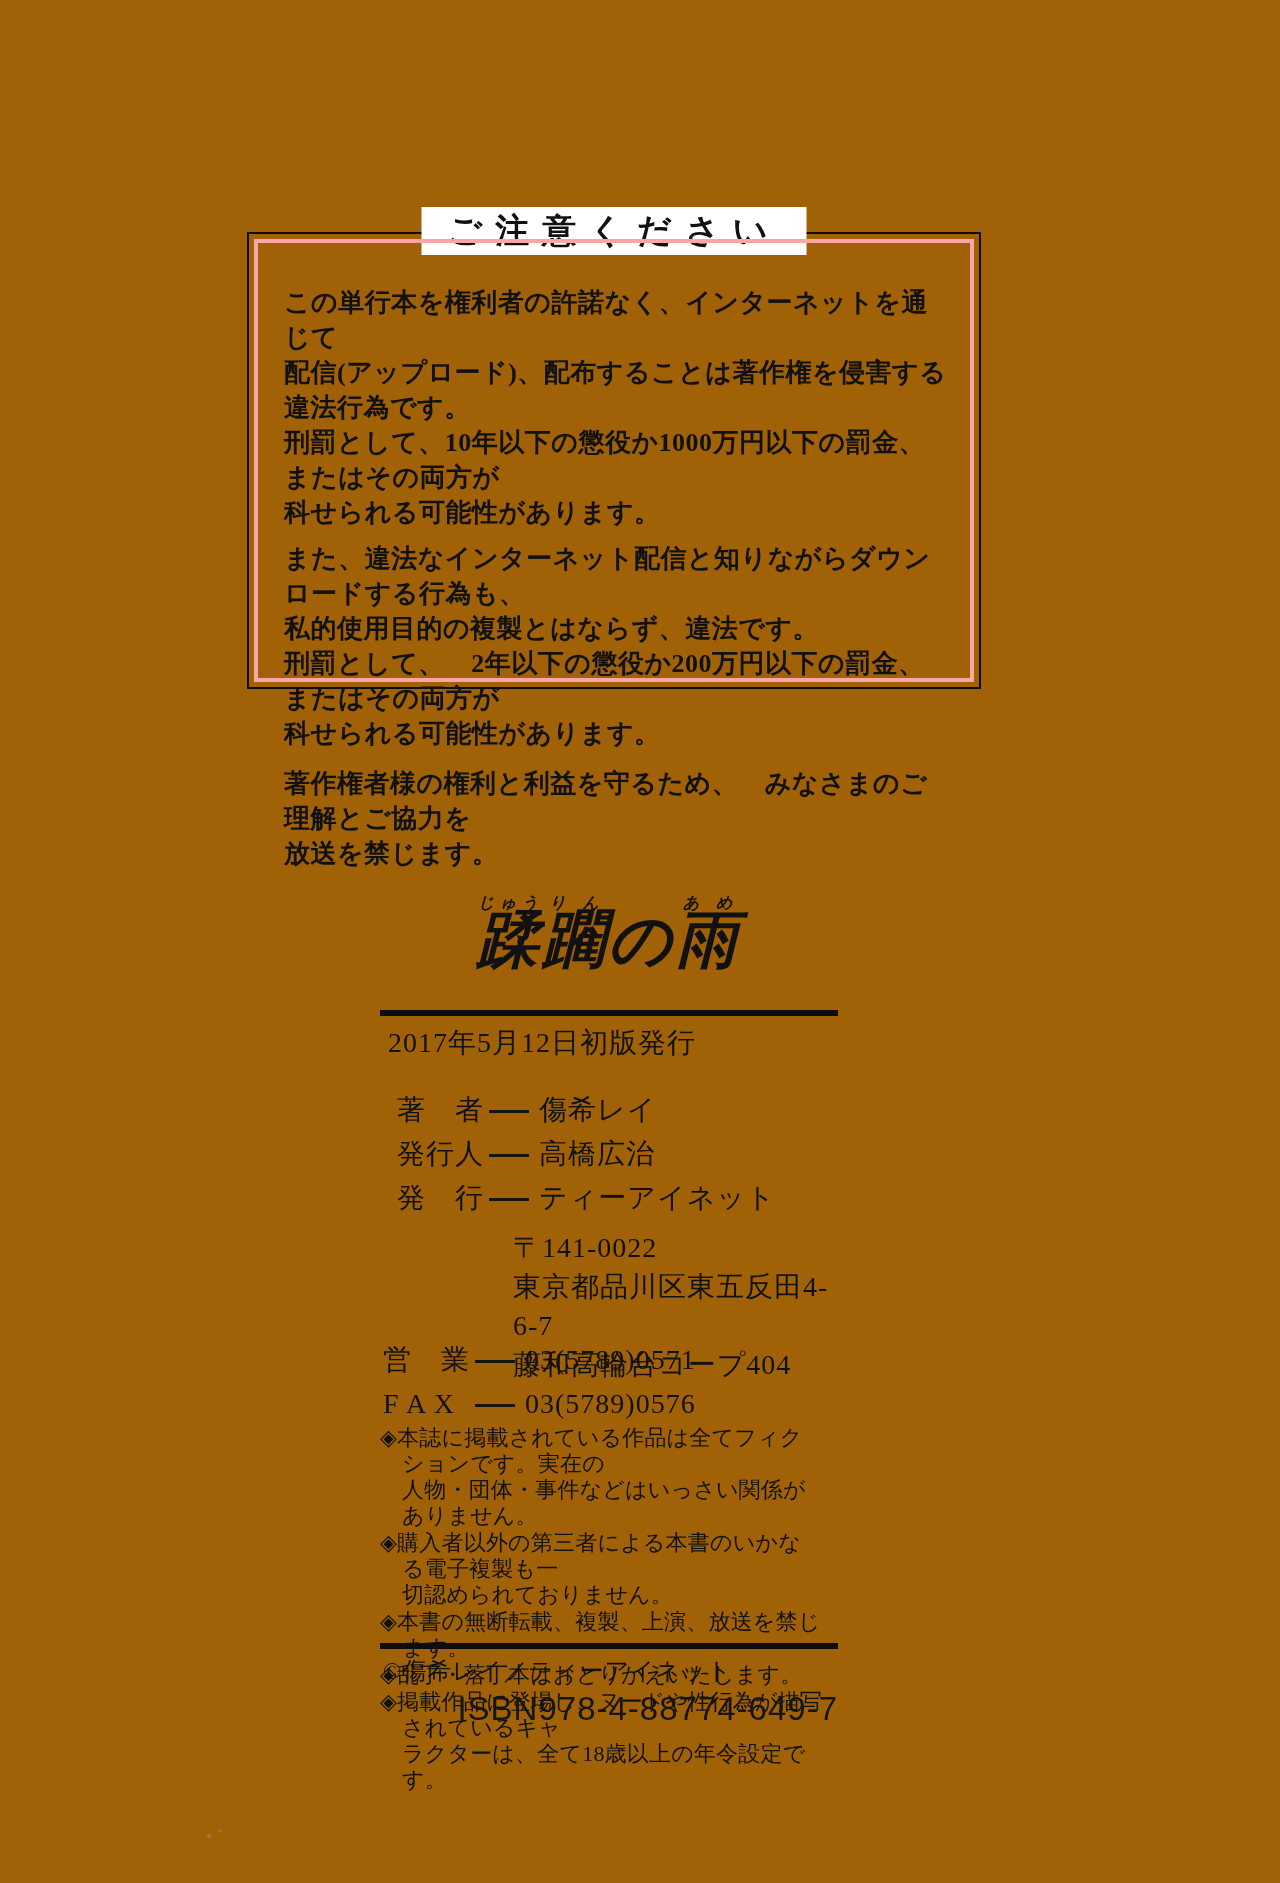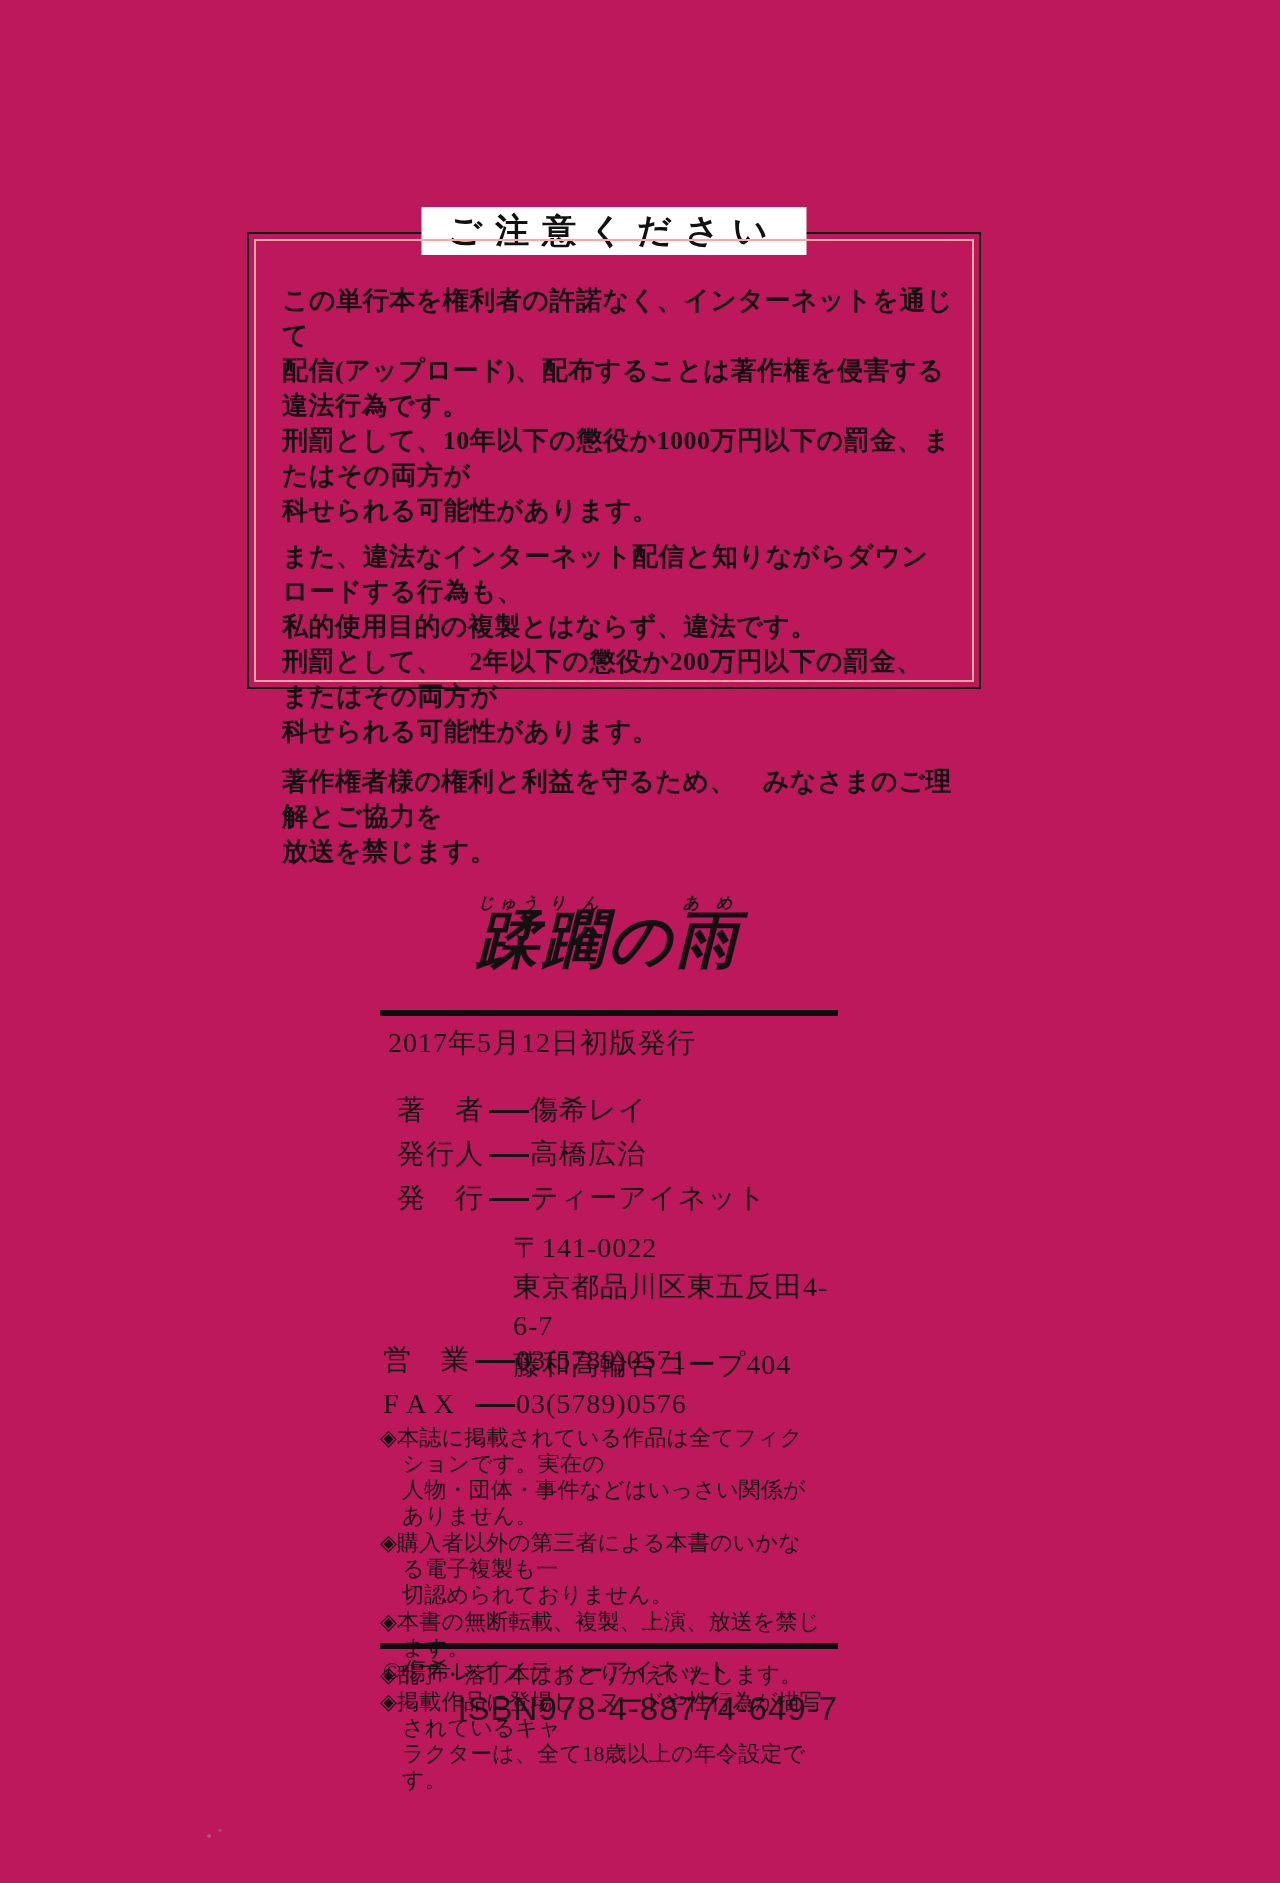--- a/index.html
+++ b/index.html
@@ -1,31 +1,31 @@
 <!DOCTYPE html>
 <html><head>
 <meta charset="utf-8">
 <style>
   html,body{margin:0;padding:0;background:#e8e8e8;}
   .page{
     position:relative;
     width:1280px;height:1883px;
-    background:#be185d;
+    background:#a16207;
     font-family:"Liberation Serif","DejaVu Serif",serif;
     color:#111;
     overflow:hidden;
   }
   
   .notice-outer{
     position:absolute;left:247px;top:232px;width:730px;height:453px;
     border:2px solid #0d0d0d;
   }
   .notice-inner{
     position:absolute;left:5px;top:5px;right:5px;bottom:5px;
-    border:2px solid #fca5a5;
+    border:4px solid #fca5a5;
     padding:42px 18px 0 26px;
     box-sizing:border-box;
   }
   .notice-title{
     position:absolute;top:-27px;left:50%;transform:translateX(-50%);
     background:#ffffff;
     padding:0 26px;
     font-size:34px;font-weight:600;letter-spacing:13px;
     white-space:nowrap;line-height:48px;height:48px;
   }
@@ -60,21 +60,21 @@
     font-size:28px;letter-spacing:1px;
   }
   .credits{position:absolute;top:200px;left:17px;right:0;}
   .crow{
     display:flex;align-items:center;
     font-size:28px;line-height:30px;margin-bottom:14px;
     letter-spacing:1px;
   }
   .crow .lab{width:92px;flex:none;}
   .crow .dash{flex:none;width:40px;height:3px;background:#141414;margin:2px 0 0 0;}
-  .crow .val{margin-left:1px;}
+  .crow .val{margin-left:10px;}
   .address{
     position:absolute;top:333px;left:133px;
     font-size:28px;line-height:39px;letter-spacing:1px;
     white-space:pre-line;
   }
   .contacts{position:absolute;top:450px;left:3px;right:0;}
   .notes{position:absolute;top:530px;left:0;right:16px;}
   .note{
     font-size:22px;line-height:26px;
     padding-left:1em;text-indent:-1em;

